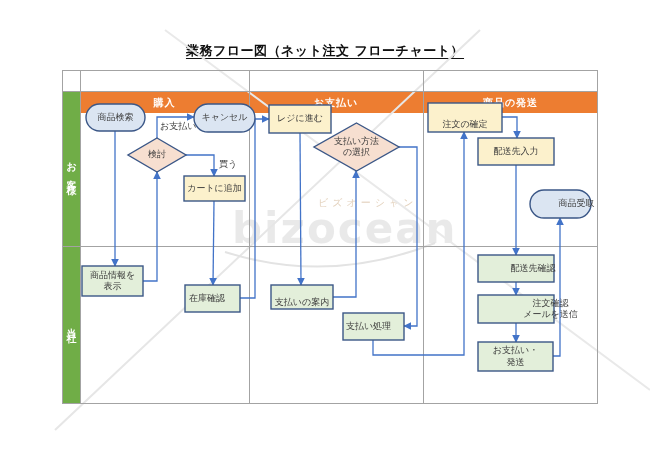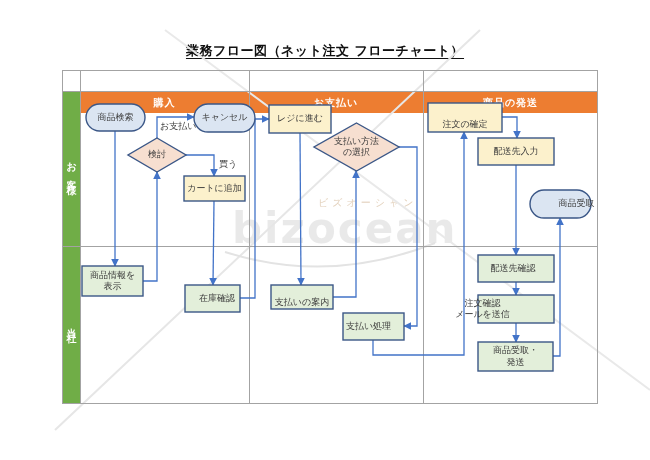--- a/index.html
+++ b/index.html
@@ -106,23 +106,23 @@
       <div class="node-label" style="left: 128px; top: 138px; width: 58px; height: 34px;">検討</div>
       <div class="node-label" style="left: 184px; top: 176px; width: 61px; height: 25px;">カートに追加</div>
       <div class="node-label" style="left: 269px; top: 105px; width: 62px; height: 28px;">レジに進む</div>
       <div class="node-label" style="left: 314px; top: 123px; width: 85px; height: 48px;">支払い方法
 の選択</div>
       <div class="node-label" style="left: 428px; top: 103px; width: 74px; height: 44px;">注文の確定</div>
       <div class="node-label" style="left: 478px; top: 138px; width: 76px; height: 27px;">配送先入力</div>
       <div class="node-label" style="left: 530px; top: 190px; width: 61px; height: 28px; padding-left: 16px;">商品受取</div>
       <div class="node-label" style="left: 82px; top: 266px; width: 61px; height: 30px;">商品情報を
 表示</div>
-      <div class="node-label" style="left: 195px; top: 285px; width: 44px; height: 27px;">在庫確認</div>
+      <div class="node-label" style="left: 185px; top: 285px; width: 44px; height: 27px;">在庫確認</div>
       <div class="node-label" style="left: 271px; top: 285px; width: 62px; height: 36px;">支払いの案内</div>
       <div class="node-label" style="left: 343px; top: 313px; width: 51px; height: 27px;">支払い処理</div>
-      <div class="node-label" style="left: 475px; top: 255px; width: 76px; height: 27px;">配送先確認</div>
-      <div class="node-label" style="left: 454px; top: 295px; width: 57px; height: 28px;">注文確認
+      <div class="node-label" style="left: 495px; top: 255px; width: 76px; height: 27px;">配送先確認</div>
+      <div class="node-label" style="left: 478px; top: 295px; width: 57px; height: 28px; padding-left: 44px;">注文確認
 メールを送信</div>
-      <div class="node-label" style="left: 478px; top: 342px; width: 75px; height: 29px;">商品受取・
+      <div class="node-label" style="left: 478px; top: 342px; width: 75px; height: 29px;">お支払い・
 発送</div>
     </div>
 
 </div>
 
 </body></html>

